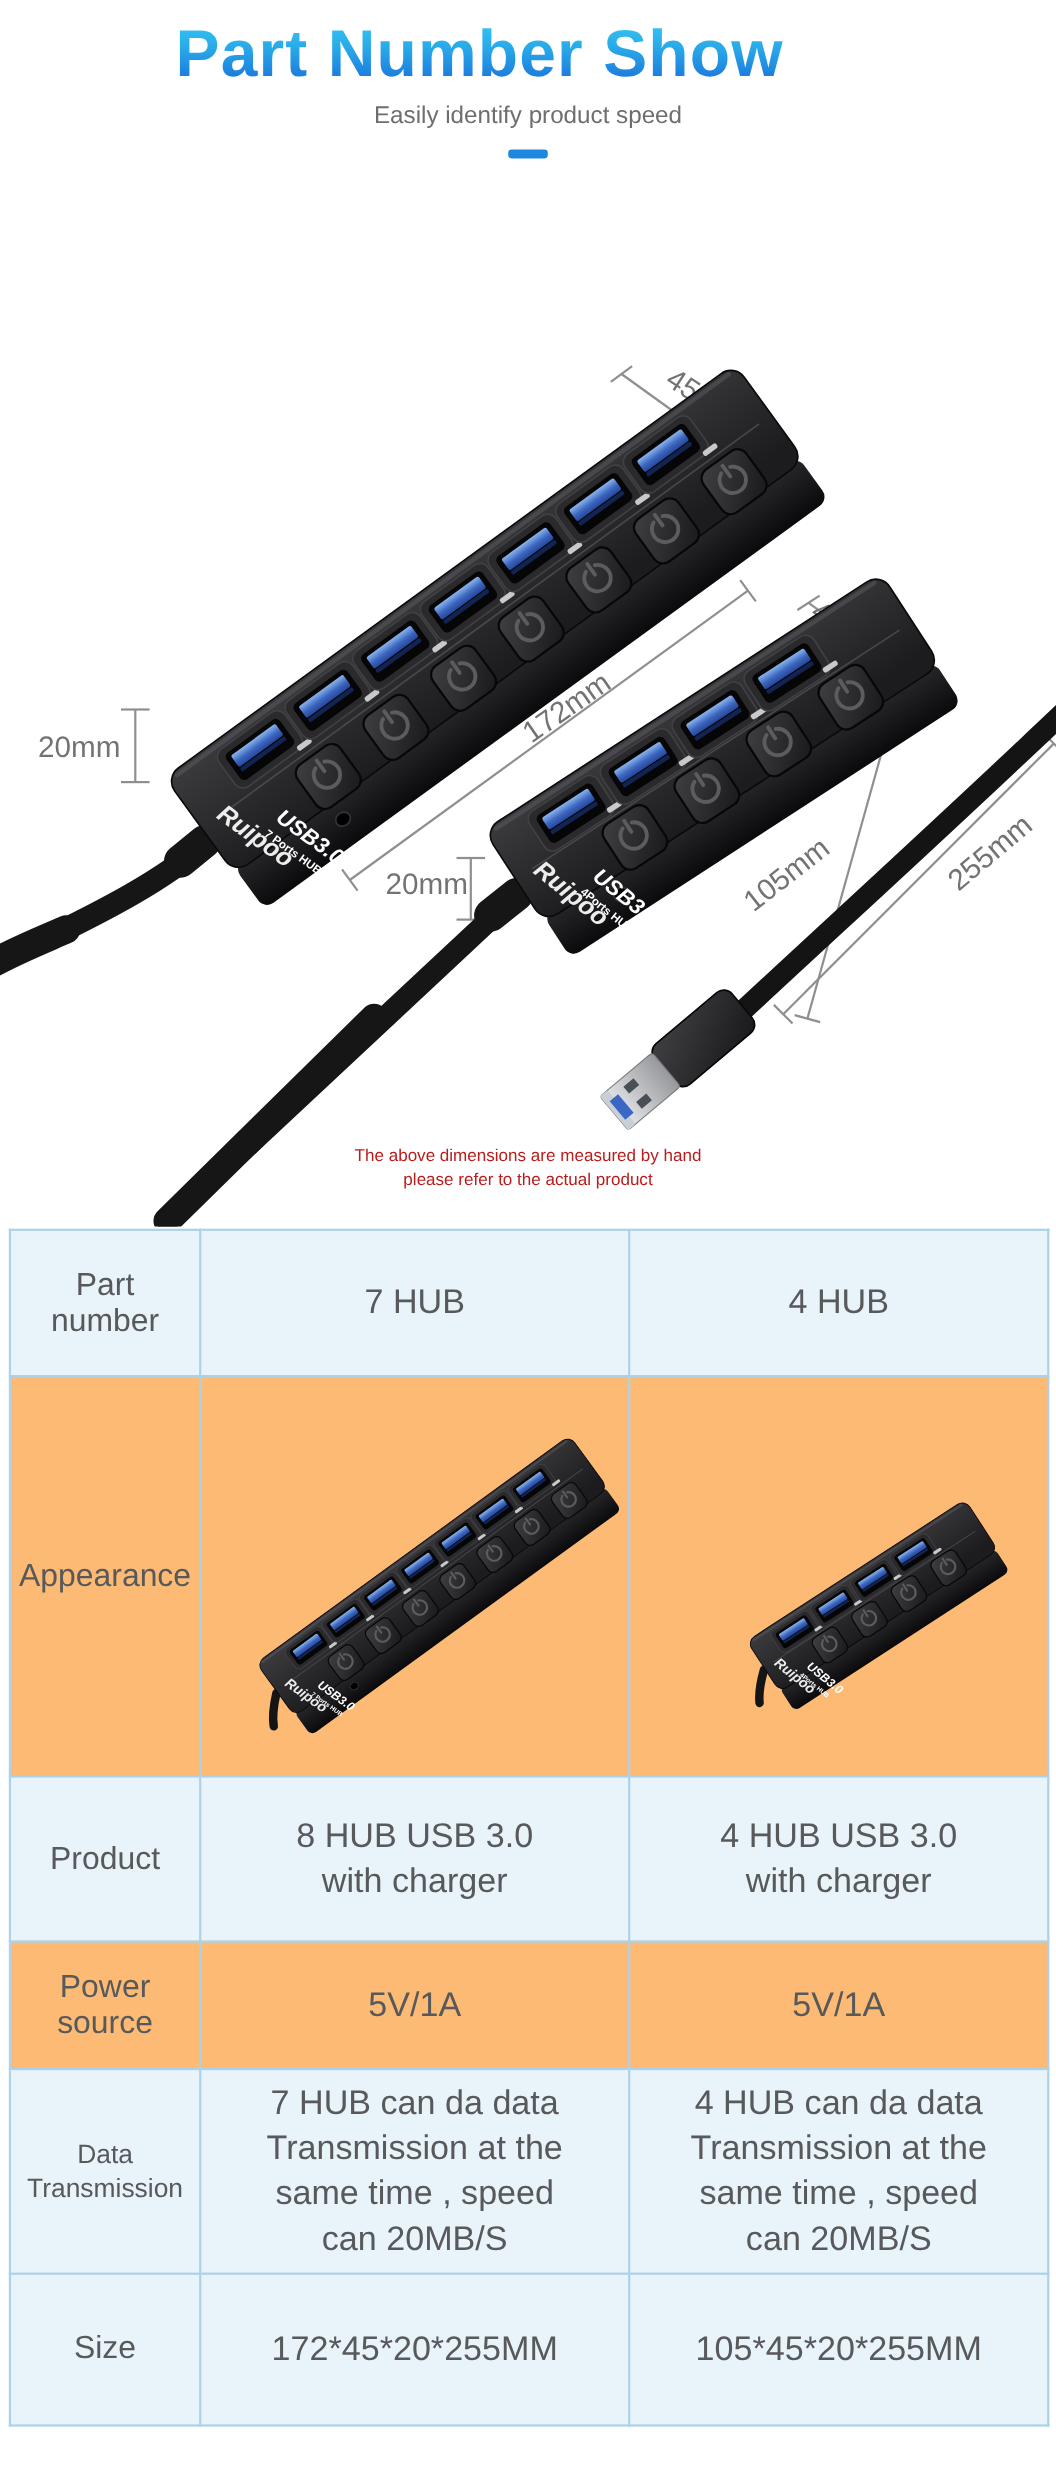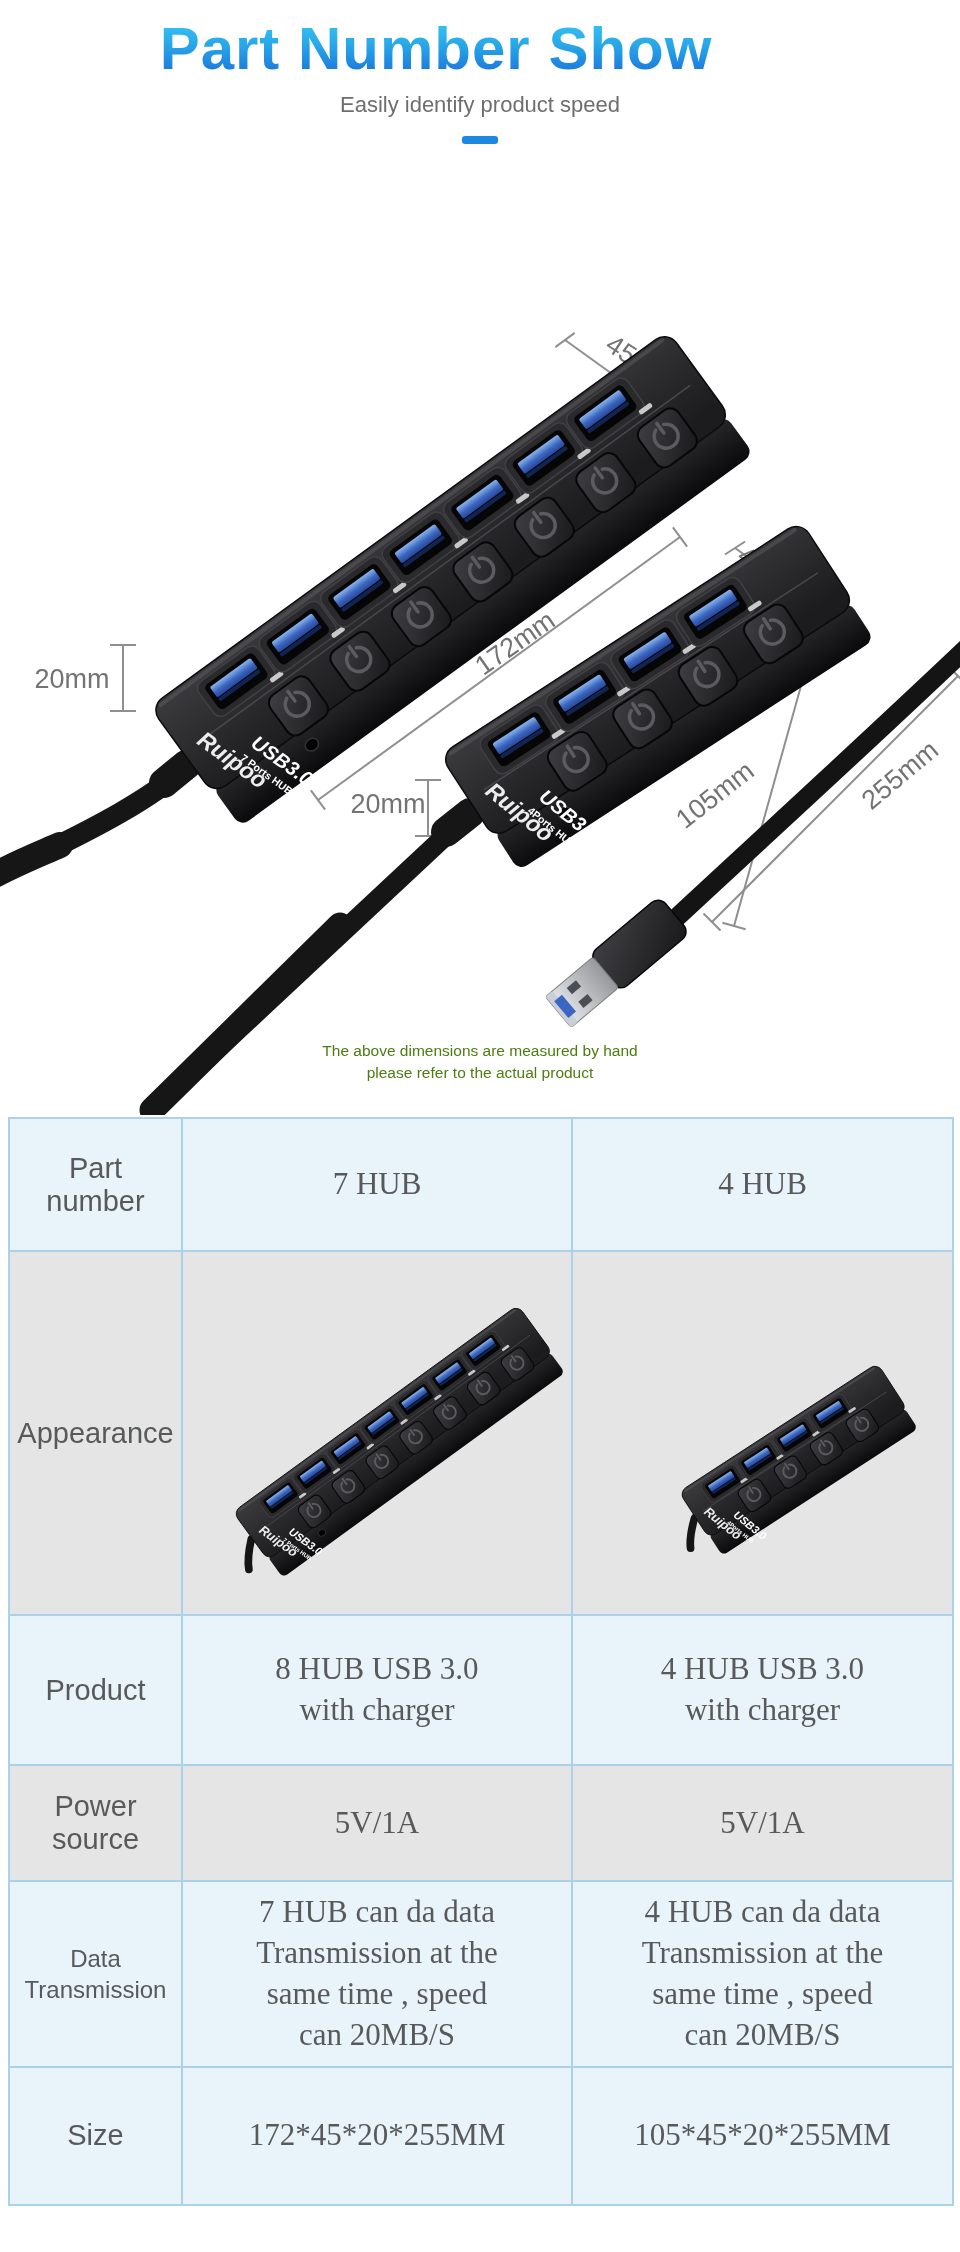--- a/index.html
+++ b/index.html
@@ -9,29 +9,29 @@
        font-size:60px;font-weight:bold;letter-spacing:1px;
        background:linear-gradient(180deg,#3acdf6 0%,#28a7e8 45%,#1766d8 100%);
        -webkit-background-clip:text;background-clip:text;
        -webkit-text-fill-color:transparent;color:transparent;}
   .page-subtitle{position:absolute;top:92px;left:0;width:960px;text-align:center;
        font-size:22px;color:#6e6e6e;}
   .title-dash{position:absolute;top:136px;left:462px;width:36px;height:8px;
        border-radius:3px;background:#1e88e0;}
   #scene{position:absolute;top:230px;left:0;}
   .note{position:absolute;top:1040px;left:0;width:960px;text-align:center;
-       font-size:15.5px;color:#4d7c0f;line-height:22px;}
+       font-size:15.5px;color:#b91c1c;line-height:22px;}
   table.spec{position:absolute;top:1117px;left:8px;width:944px;
        border-collapse:collapse;table-layout:fixed;}
   table.spec td{border:2px solid #abd2e8;text-align:center;vertical-align:middle;
        color:#58595a;white-space:pre-line;padding:10px 6px;}
   td.lbl{font-size:29px;}
-  td.val{font-size:31px;line-height:1.32;font-family:Liberation Serif, serif;}
+  td.val{font-size:31px;line-height:1.32;}
   tr.blue{background:#e9f3fa;}
-  tr.white{background:#e5e5e5;margin-left:19px;}
+  tr.white{background:#fdba74;margin-left:19px;}
   td.sm{font-size:24px;line-height:1.3;}
   td.appearance-cell{padding:0;}
   .mini-wrap{display:flex;justify-content:center;align-items:center;}
 </style>
 </head>
 <body>
 
 <div class="page-title">Part Number  Show</div>
 <div class="page-subtitle">Easily identify product speed</div>
 <div class="title-dash"></div>

